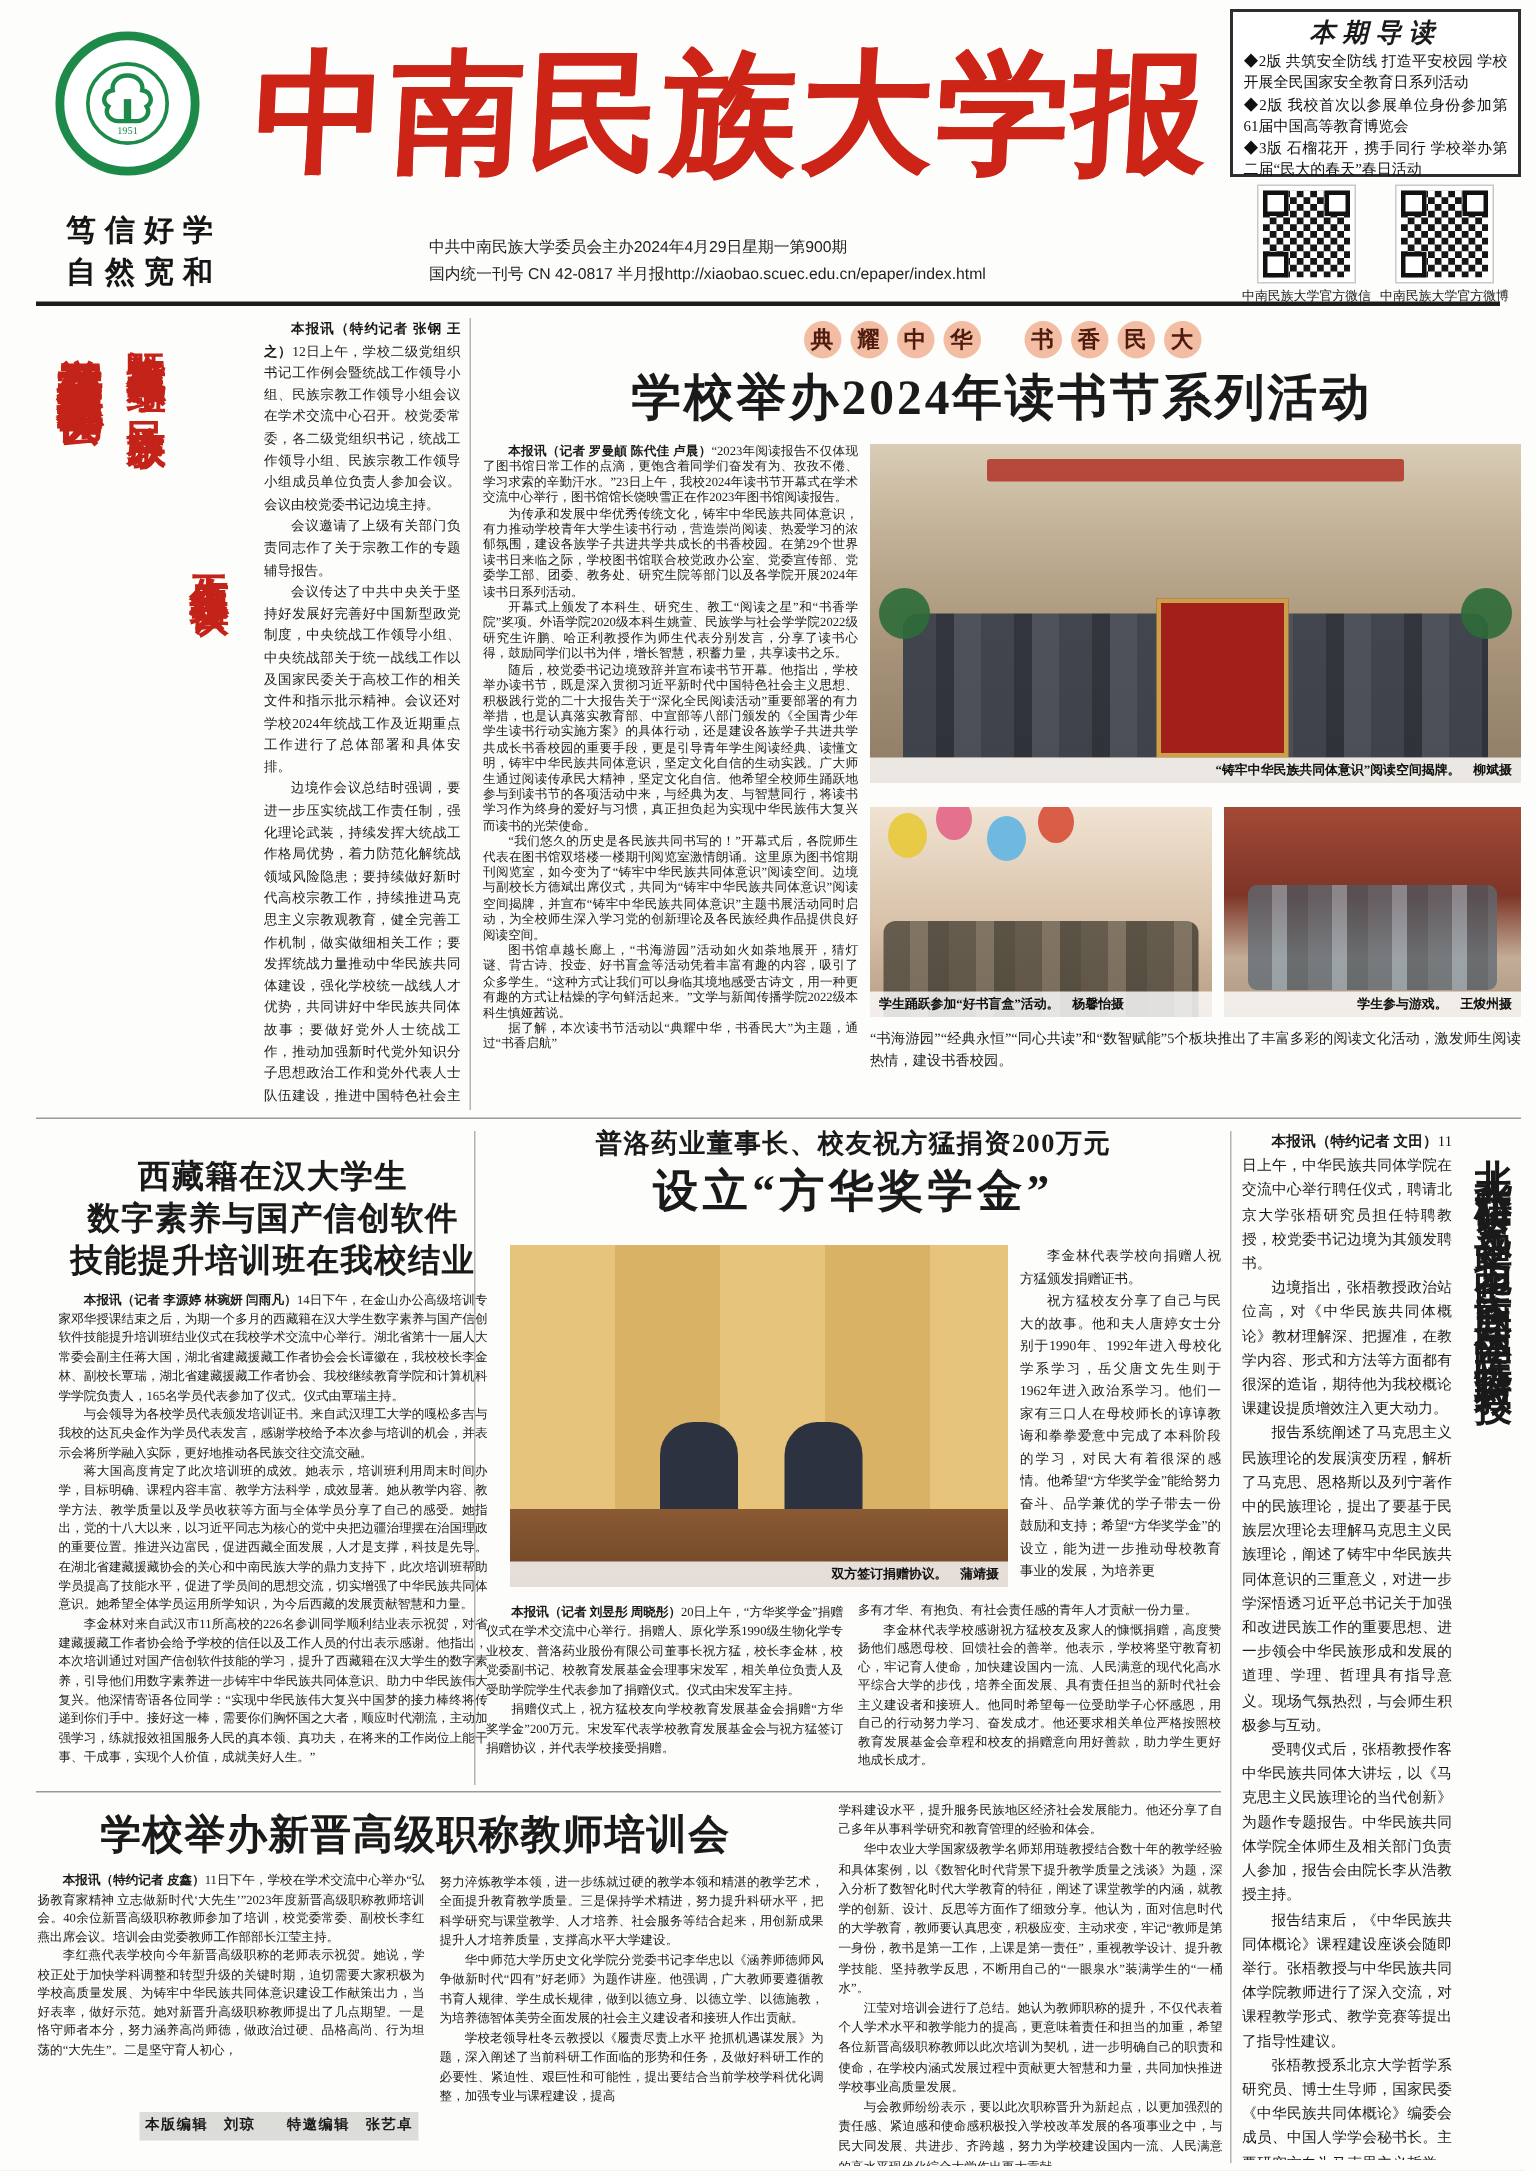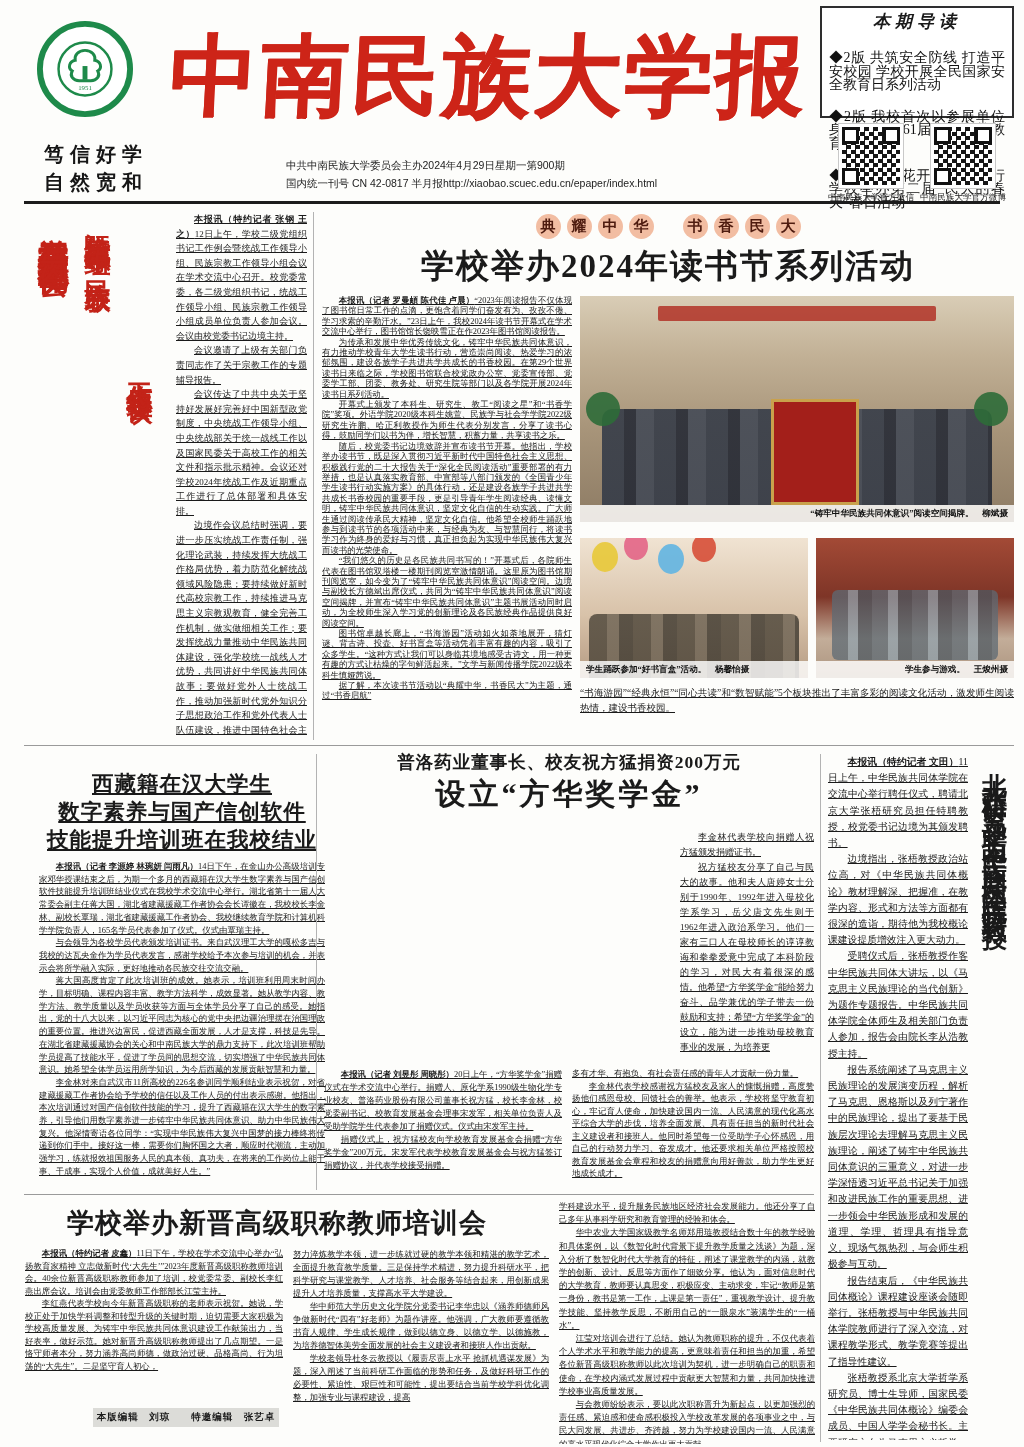--- a/index.html
+++ b/index.html
@@ -13,31 +13,31 @@
       font-size:88px;font-weight:900;color:#cd2418;letter-spacing:3px;line-height:150px;
       font-family:"Liberation Serif",serif;text-align:center;transform:skewX(-3deg);
       text-shadow:1px 0 0 #cd2418,0 1px 0 #cd2418;white-space:nowrap;}
   .pubinfo{position:absolute;left:286px;top:156px;width:536px;font-size:10.5px;line-height:18px;
       font-family:"Liberation Sans",sans-serif;color:#222;}
   .pubinfo .row{display:flex;}
   .pubinfo .row span{white-space:nowrap;}
   .guide-box{position:absolute;left:820px;top:6px;width:194px;height:112px;border:2px solid #2e2e2e;
       box-sizing:border-box;padding:3px 7px;background:#fff;}
   .guide-title{text-align:center;font-size:17px;font-weight:900;letter-spacing:5px;line-height:22px;font-style:italic;}
-  .guide-item{font-size:14px;line-height:13.6px;text-align:justify;margin-top:18px;color:#111;}
+  .guide-item{font-size:10px;line-height:13.6px;text-align:justify;margin-top:2px;color:#111;}
   .qr-row{position:absolute;left:820px;top:124px;width:194px;display:flex;justify-content:center;}
   .qr-block{width:92px;text-align:center;}
   .qr{position:relative;width:58px;height:58px;margin:0 auto;border:3px solid #fff;outline:1px solid #c9c9c9;
       background:conic-gradient(#161616 0 25%,#fff 0 50%,#161616 0 75%,#fff 0 100%) 0 0/9px 9px;}
   .qr::before,.qr::after,.qr i{content:"";position:absolute;width:11px;height:11px;border:3px solid #111;background:#fff;box-sizing:content-box;}
   .qr::before{top:0;left:0;} .qr::after{top:0;right:0;} .qr i{bottom:0;left:0;display:block;}
   .qr-cap{font-size:8.6px;line-height:12px;margin-top:3px;font-family:"Liberation Sans",sans-serif;}
   .mast-rule{position:absolute;left:24px;right:24px;top:201px;height:3px;background:#1c1c1c;}
   
-  .col{position:absolute;text-align:justify;overflow:hidden;text-decoration:underline;}
+  .col{position:absolute;text-align:justify;overflow:hidden;}
   .col p{margin:0;text-indent:2em;}
   .col p.noind{text-indent:0;}
   .byline{font-weight:bold;}
   .vrule{position:absolute;width:1px;background:#b3b3b3;}
   .hrule{position:absolute;height:1px;background:#9a9a9a;}
   
   .vhead{position:absolute;left:32px;top:214px;width:140px;height:524px;display:flex;gap:7px;}
   .vhead span{writing-mode:vertical-rl;font-family:"Liberation Sans",sans-serif;
       font-weight:900;color:#c32318;letter-spacing:2px;}
   .vh1{font-size:31px;} .vh2{font-size:26px;} .vh3{font-size:26px;padding-top:148px;}
@@ -229,20 +229,26 @@
       <p style="margin:0;text-indent:2em;">李金林对来自武汉市11所高校的226名参训同学顺利结业表示祝贺，对省建藏援藏工作者协会给予学校的信任以及工作人员的付出表示感谢。他指出，本次培训通过对国产信创软件技能的学习，提升了西藏籍在汉大学生的数字素养，引导他们用数字素养进一步铸牢中华民族共同体意识、助力中华民族伟大复兴。他深情寄语各位同学：“实现中华民族伟大复兴中国梦的接力棒终将传递到你们手中。接好这一棒，需要你们胸怀国之大者，顺应时代潮流，主动加强学习，练就报效祖国服务人民的真本领、真功夫，在将来的工作岗位上能干事、干成事，实现个人价值，成就美好人生。”</p>
     </div>
   </section>
 
   <div class="vrule" style="left:316px;top:754px;height:436px;"></div>
 
   <section class="schol">
     <div class="schol-kicker">普洛药业董事长、校友祝方猛捐资200万元</div>
     <div class="schol-headline">设立“方华奖学金”</div>
 
+    <div class="photo photo4">
+      <div class="ph-fig" style="left:30%;"></div>
+      <div class="ph-fig" style="left:55%;"></div>
+      <div class="ph-table"></div>
+      <div class="pcap" style="text-align:right;">双方签订捐赠协议。　蒲靖摄</div>
+    </div>
 
     <div class="col schol-right">
       <p>李金林代表学校向捐赠人祝方猛颁发捐赠证书。</p>
       <p>祝方猛校友分享了自己与民大的故事。他和夫人唐婷女士分别于1990年、1992年进入母校化学系学习，岳父唐文先生则于1962年进入政治系学习。他们一家有三口人在母校师长的谆谆教诲和拳拳爱意中完成了本科阶段的学习，对民大有着很深的感情。他希望“方华奖学金”能给努力奋斗、品学兼优的学子带去一份鼓励和支持；希望“方华奖学金”的设立，能为进一步推动母校教育事业的发展，为培养更</p>
     </div>
 
     <div class="col schol-bl">
       <p><b class="byline">本报讯（记者 刘昱彤 周晓彤）</b><span>20日上午，“方华奖学金”捐赠仪式在学术交流中心举行。捐赠人、原化学系1990级生物化学专业校友、普洛药业股份有限公司董事长祝方猛，校长李金林，校党委副书记、校教育发展基金会理事宋发军，相关单位负责人及受助学院学生代表参加了捐赠仪式。仪式由宋发军主持。</span></p>
       <p>捐赠仪式上，祝方猛校友向学校教育发展基金会捐赠“方华奖学金”200万元。宋发军代表学校教育发展基金会与祝方猛签订捐赠协议，并代表学校接受捐赠。</p>
     </div>
@@ -252,22 +258,22 @@
       <p>李金林代表学校感谢祝方猛校友及家人的慷慨捐赠，高度赞扬他们感恩母校、回馈社会的善举。他表示，学校将坚守教育初心，牢记育人使命，加快建设国内一流、人民满意的现代化高水平综合大学的步伐，培养全面发展、具有责任担当的新时代社会主义建设者和接班人。他同时希望每一位受助学子心怀感恩，用自己的行动努力学习、奋发成才。他还要求相关单位严格按照校教育发展基金会章程和校友的捐赠意向用好善款，助力学生更好地成长成才。</p>
     </div>
   </section>
 
   <div class="vrule" style="left:820px;top:754px;height:688px;"></div>
 
   <section class="zhangwu">
     <div class="col zw-body">
       <p><b class="byline">本报讯（特约记者 文田）</b><span>11日上午，中华民族共同体学院在交流中心举行聘任仪式，聘请北京大学张梧研究员担任特聘教授，校党委书记边境为其颁发聘书。</span></p>
       <p>边境指出，张梧教授政治站位高，对《中华民族共同体概论》教材理解深、把握准，在教学内容、形式和方法等方面都有很深的造诣，期待他为我校概论课建设提质增效注入更大动力。</p>
+      <p>报告系统阐述了马克思主义民族理论的发展演变历程，解析了马克思、恩格斯以及列宁著作中的民族理论，提出了要基于民族层次理论去理解马克思主义民族理论，阐述了铸牢中华民族共同体意识的三重意义，对进一步学深悟透习近平总书记关于加强和改进民族工作的重要思想、进一步领会中华民族形成和发展的道理、学理、哲理具有指导意义。现场气氛热烈，与会师生积极参与互动。</p>
       <p>受聘仪式后，张梧教授作客中华民族共同体大讲坛，以《马克思主义民族理论的当代创新》为题作专题报告。中华民族共同体学院全体师生及相关部门负责人参加，报告会由院长李从浩教授主持。</p>
-      <p>报告系统阐述了马克思主义民族理论的发展演变历程，解析了马克思、恩格斯以及列宁著作中的民族理论，提出了要基于民族层次理论去理解马克思主义民族理论，阐述了铸牢中华民族共同体意识的三重意义，对进一步学深悟透习近平总书记关于加强和改进民族工作的重要思想、进一步领会中华民族形成和发展的道理、学理、哲理具有指导意义。现场气氛热烈，与会师生积极参与互动。</p>
       <p>报告结束后，《中华民族共同体概论》课程建设座谈会随即举行。张梧教授与中华民族共同体学院教师进行了深入交流，对课程教学形式、教学竞赛等提出了指导性建议。</p>
       <p>张梧教授系北京大学哲学系研究员、博士生导师，国家民委《中华民族共同体概论》编委会成员、中国人学学会秘书长。主要研究方向为马克思主义哲学、社会理论、政治哲学、中华民族共同体学。</p>
     </div>
     <div class="zw-head">北大张梧研究员受聘为中华民族共同体学院特聘教授</div>
   </section>
 
   <div class="hrule" style="left:24px;top:1194px;width:790px;"></div>
 
   <section class="training">
     <div class="train-headline">学校举办新晋高级职称教师培训会</div>

